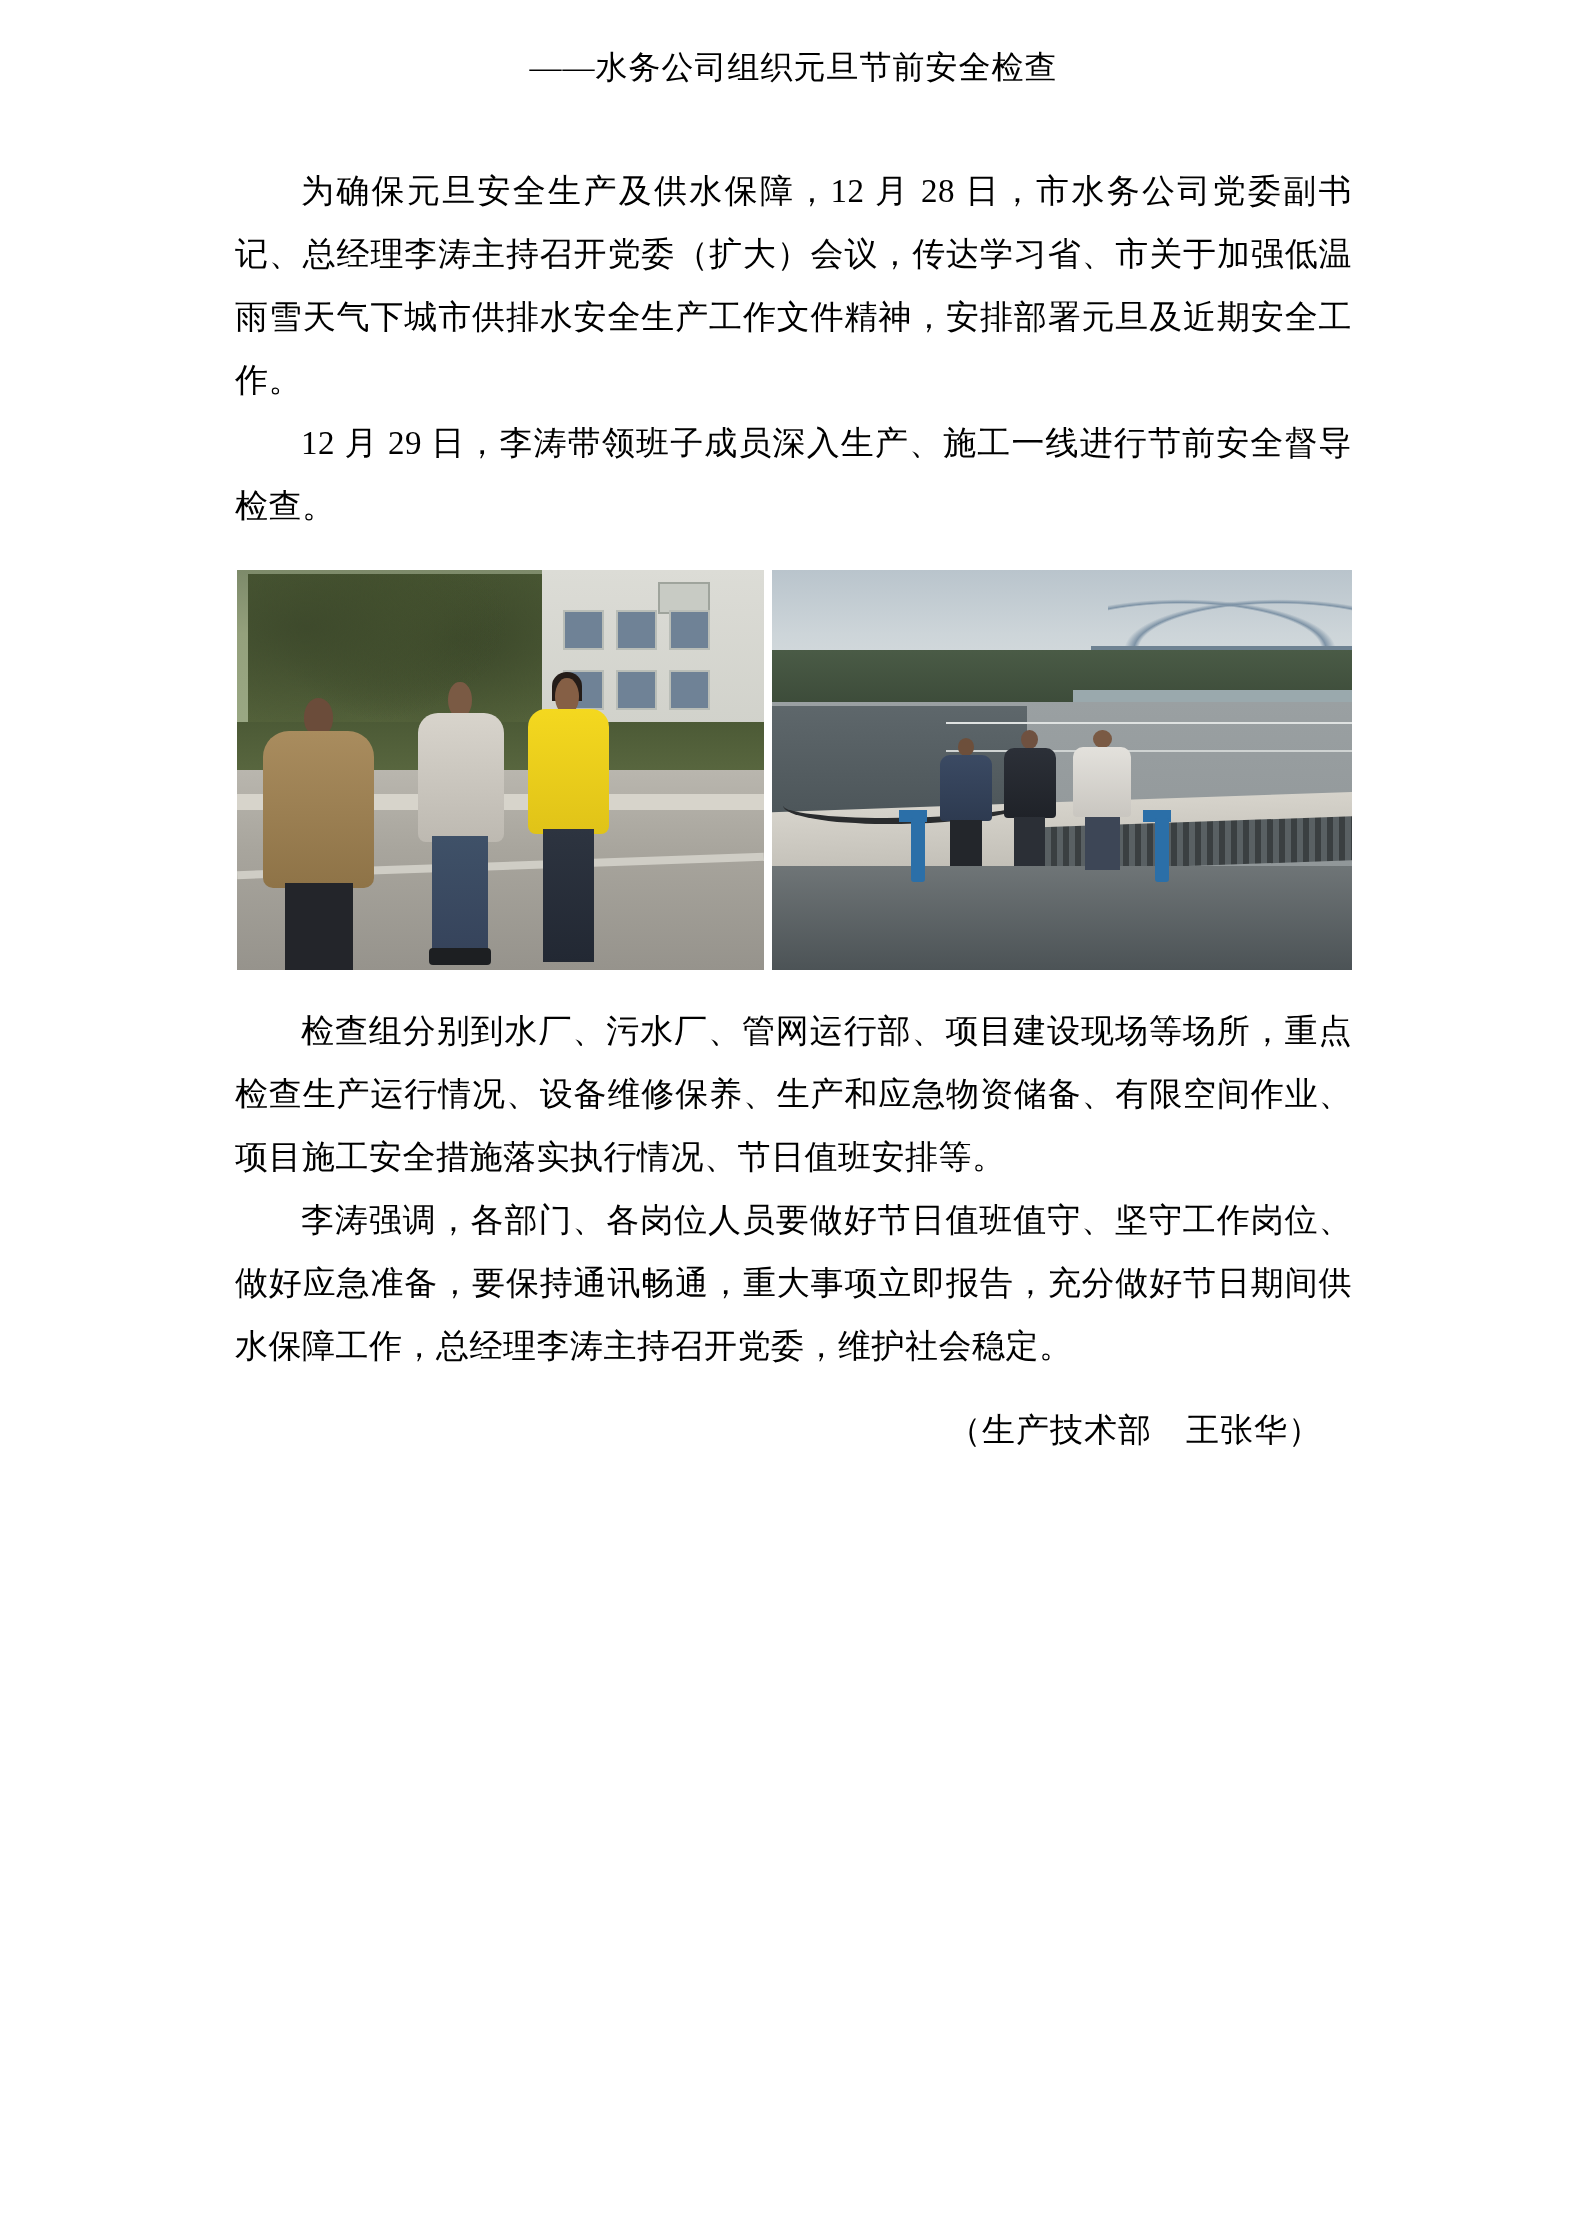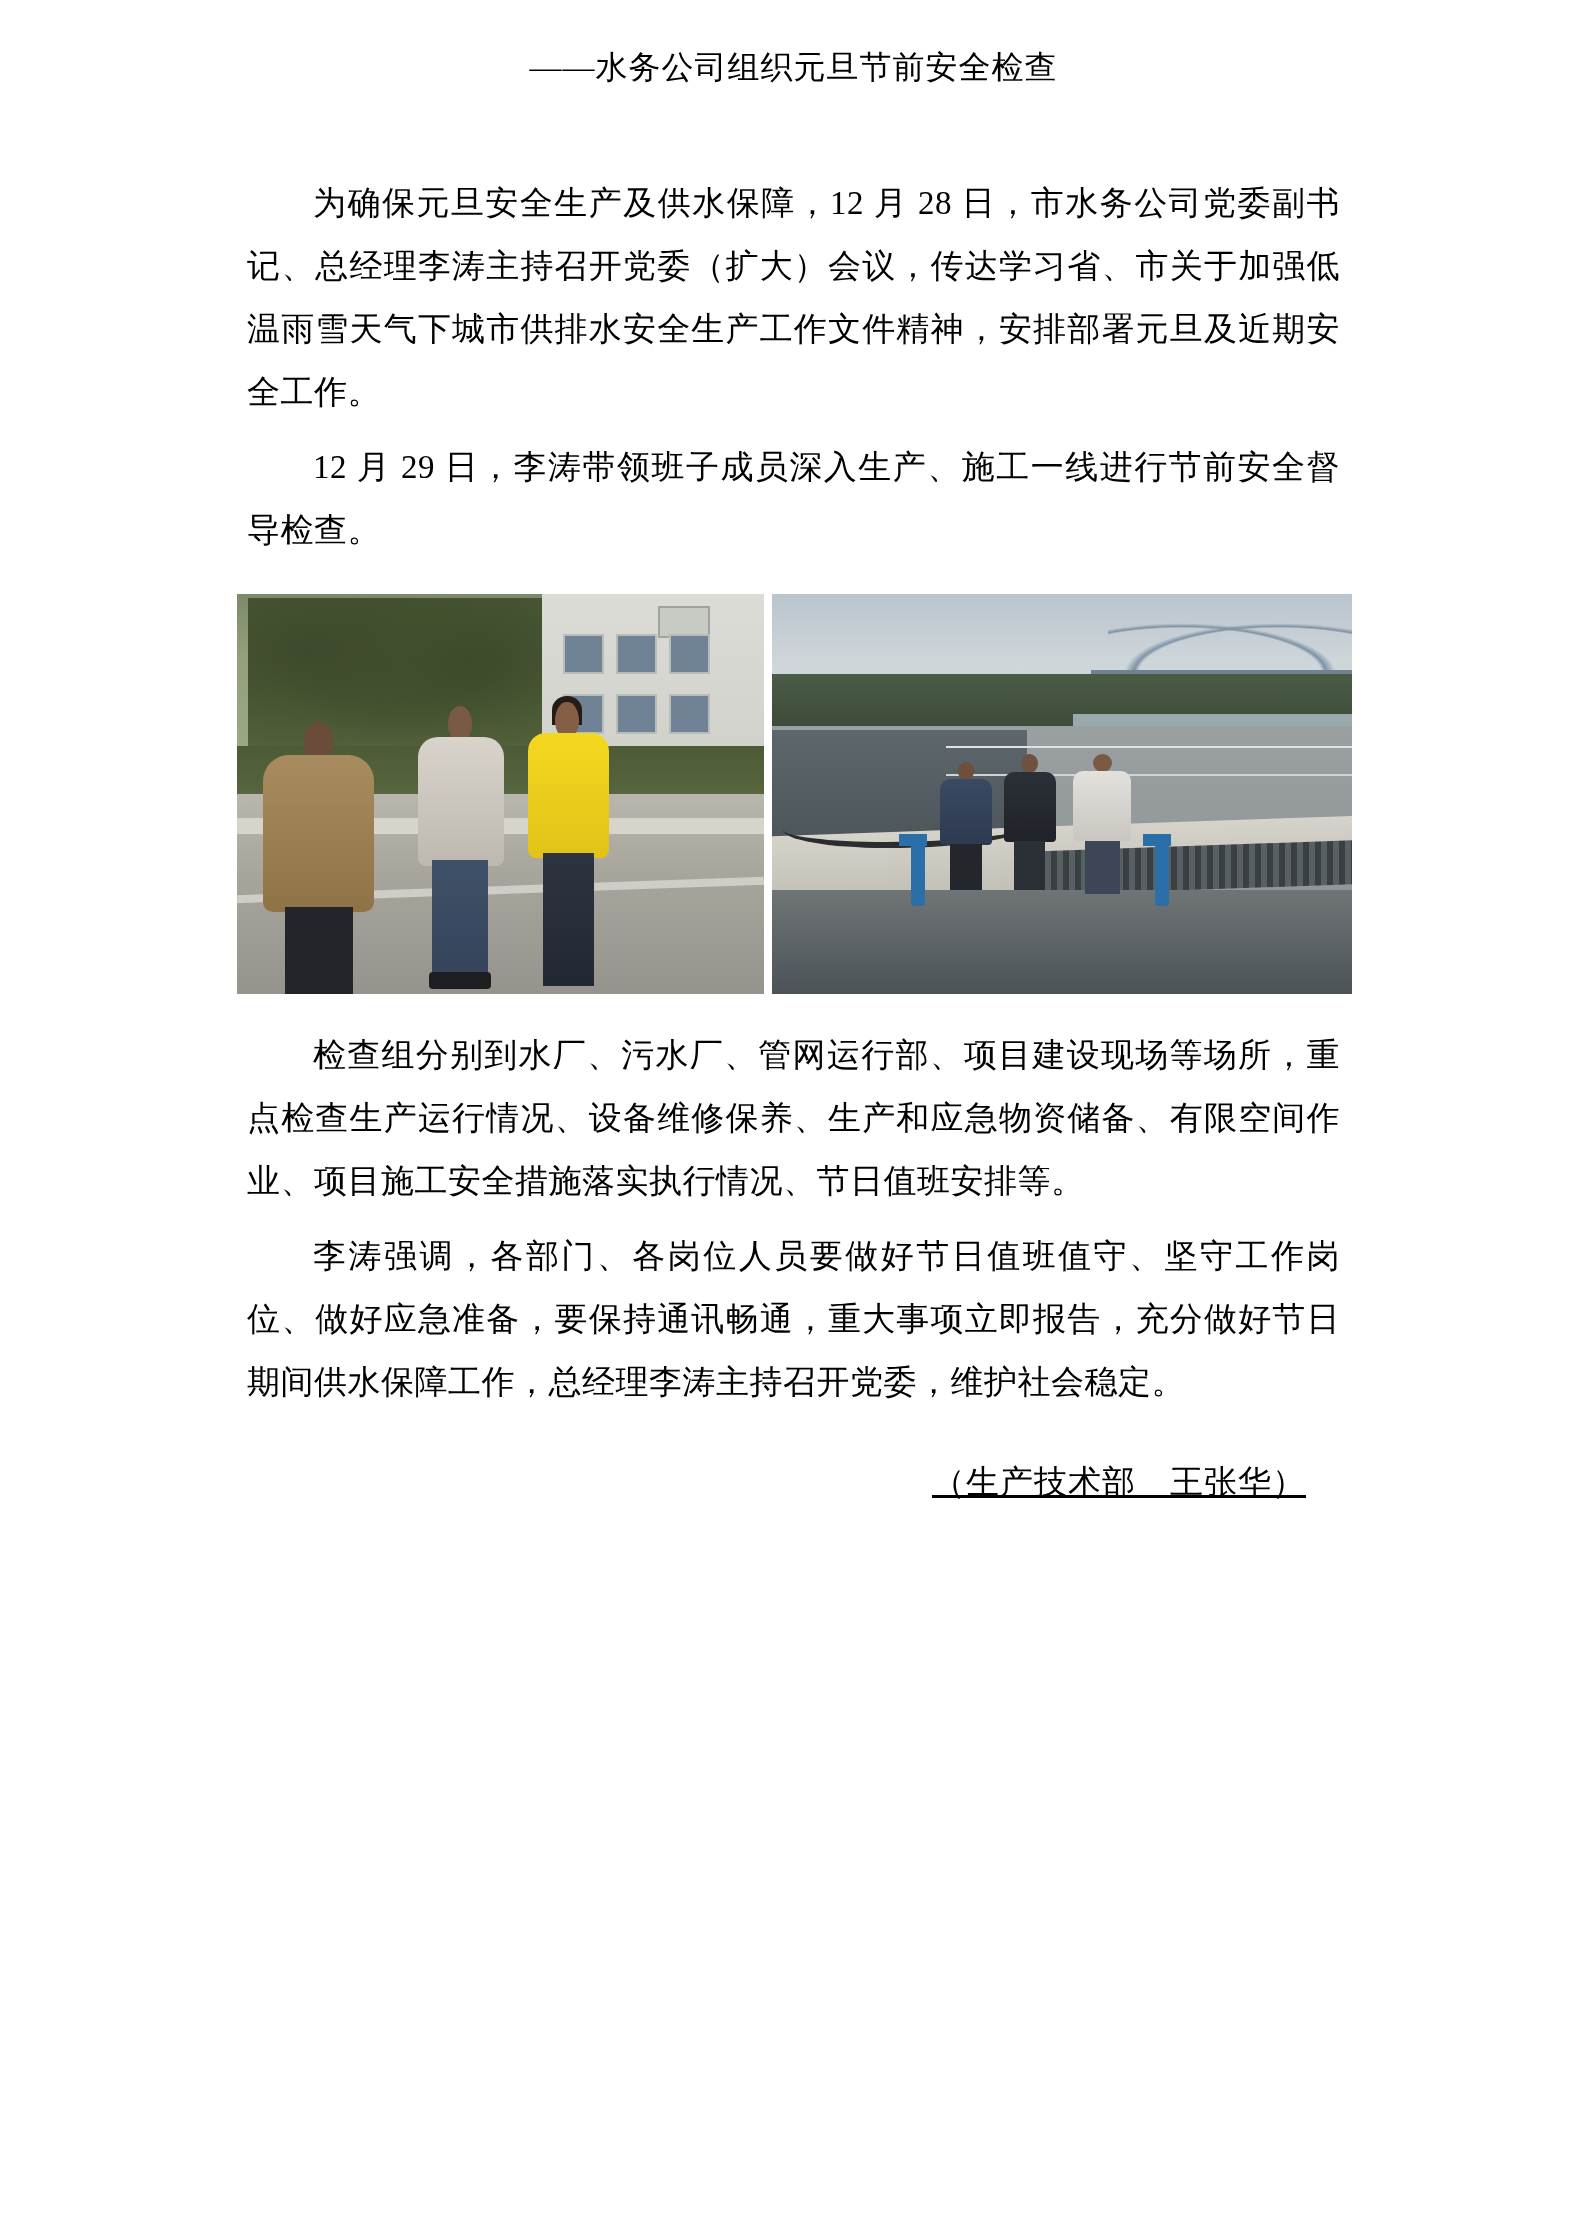--- a/index.html
+++ b/index.html
@@ -37,21 +37,21 @@
     text-align: center;
     font-size: 32px;
     font-weight: normal;
     letter-spacing: 1px;
     font-family: "Liberation Serif", "DejaVu Serif", serif;
   }
   .body-block {
     padding-top: 70px;
   }
   p.para {
-    margin: 12px;
+    margin: 0;
     font-size: 33px;
     line-height: 63px;
     text-align: justify;
     text-indent: 66px;
     letter-spacing: 0.5px;
   }
   .figure-row {
     display: flex;
     gap: 8px;
     margin: 32px 0 30px 0;
@@ -65,27 +65,26 @@
   }
   .photo-left {
     width: 527px;
     height: 400px;
   }
   .photo-right {
     width: 581px;
     height: 400px;
   }
   .sig-line {
-    margin: 16px;
+    margin: 0;
     padding-top: 30px;
     font-size: 33px;
     text-align: right;
     padding-right: 30px;
     letter-spacing: 1px;
-    text-decoration: underline;
   }
 
   
   .p1-sky {
     position: absolute; left: 0; top: 0; width: 100%; height: 40%;
     background: linear-gradient(180deg,#7d8a6a 0%, #94a07c 40%, #9aa884 100%);
   }
   .p1-building {
     position: absolute; left: 58%; top: 0; width: 42%; height: 46%;
     background: linear-gradient(180deg,#dcdcd6 0%, #cfd0c9 100%);

